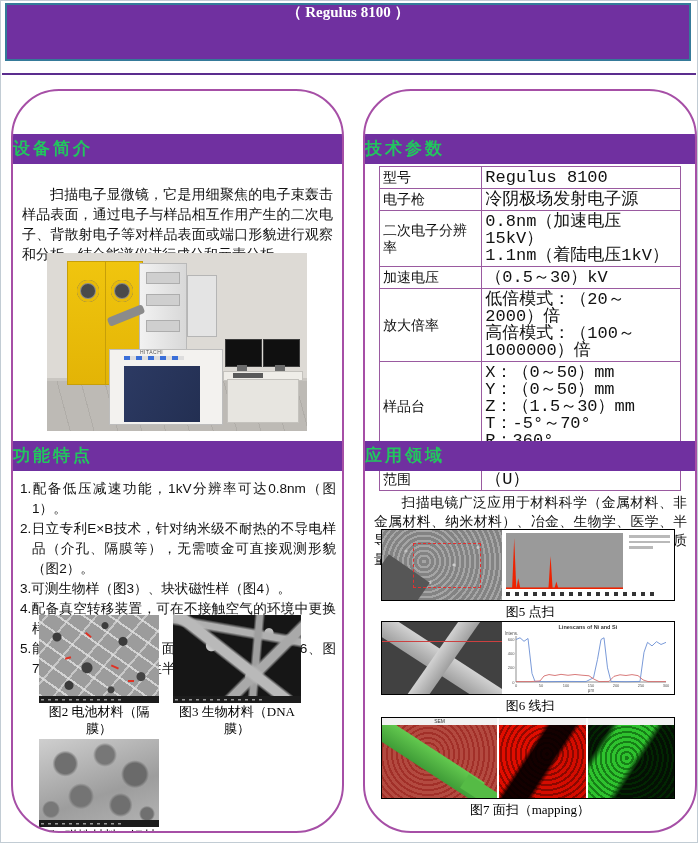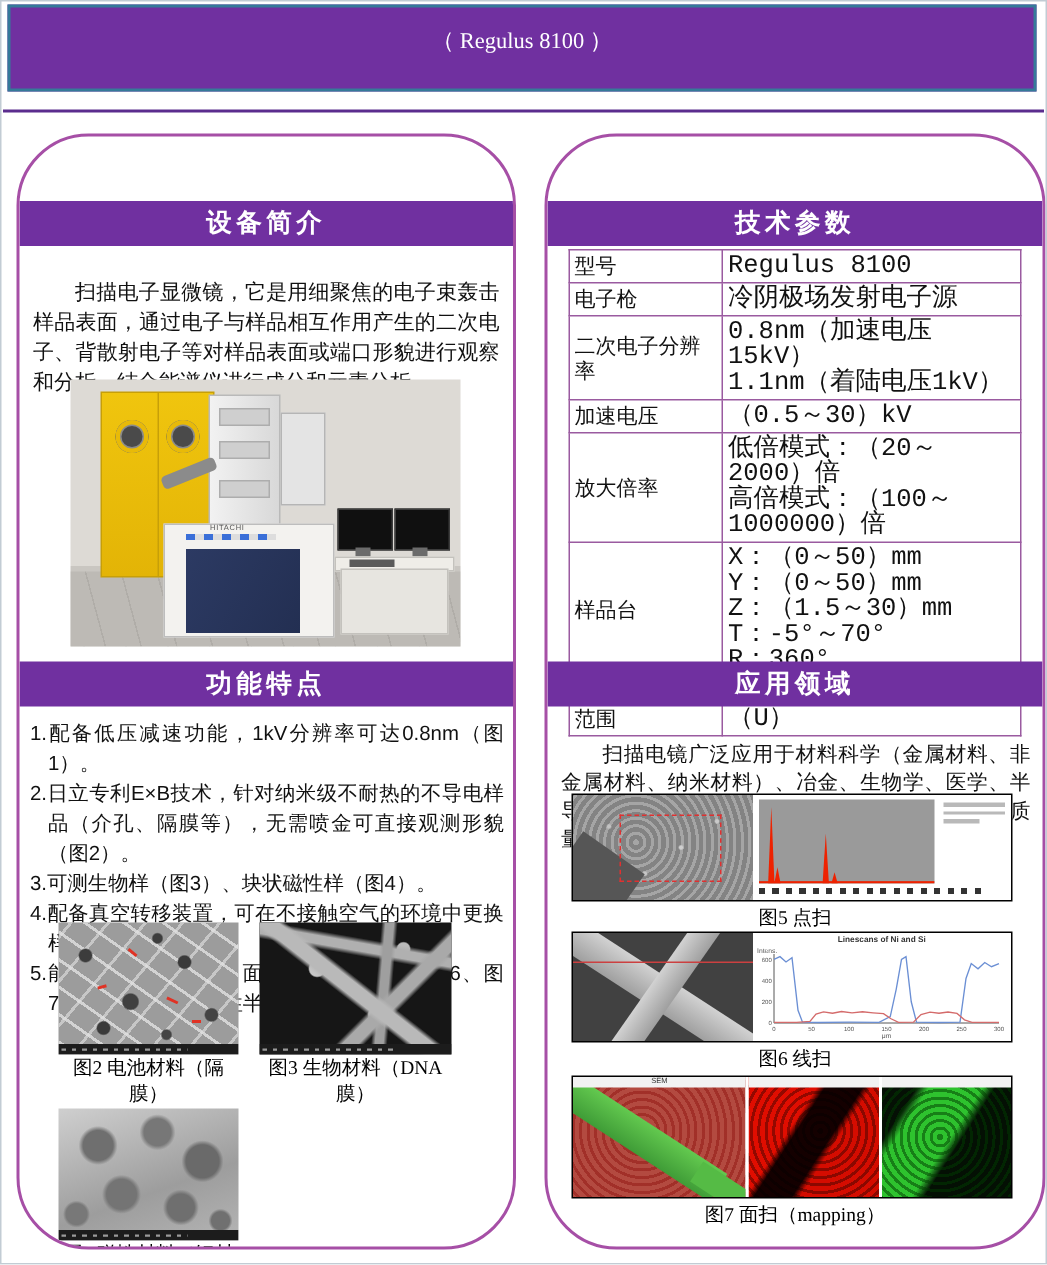--- a/index.html
+++ b/index.html
@@ -4,29 +4,29 @@
 <style>
   html,body{margin:0;padding:0;background:#eef1f3;}
   .page{position:relative;width:698px;height:843px;margin:0 auto;background:#ffffff;
         border:1px solid #c2ccd4;box-sizing:border-box;overflow:hidden;
         font-family:"Liberation Sans",sans-serif;color:#111;}
   
   .banner{position:absolute;top:2px;left:4px;right:6px;height:58px;background:#7030A0;
           border:2px solid #357A99;box-sizing:border-box;text-align:center;color:#fff;}
   .banner .title{margin:0;font-size:36px;line-height:38px;font-weight:bold;letter-spacing:3px;
           text-shadow:2px 2px 2px rgba(0,0,0,.5);}
-  .banner .sub{font-family:"Liberation Serif",serif;font-size:15px;line-height:15px;font-weight:normal;margin-top:16px;}
+  .banner .sub{font-family:"Liberation Serif",serif;font-size:15px;line-height:15px;font-weight:bold;}
   .rule{position:absolute;top:72px;left:1px;right:1px;height:0;border-top:2px solid #5b2d8e;}
   
   .panel{position:absolute;top:88px;bottom:9px;border:2px solid #A64FA6;border-radius:48px;
          background:#fff;overflow:hidden;}
   .panel.left{left:10px;width:329px;}
   .panel.right{left:362px;width:330px;}
-  .phead{position:absolute;left:0;right:0;height:30px;background:#7030A0;color:#ffffff;
-         font-size:17px;font-weight:bold;letter-spacing:3px;text-align:center;line-height:30px;}
+  .phead{position:absolute;left:0;right:0;height:30px;background:#7030A0;color:#22c55e;
+         font-size:17px;font-weight:bold;letter-spacing:3px;text-align:left;line-height:30px;}
   .phead.h1{top:43px;}
   .phead.h2{top:350px;}
   
   .intro{position:absolute;top:79px;left:9px;right:9px;font-size:14px;line-height:20px;
          text-align:justify;text-indent:2em;font-weight:500;}
   .features{position:absolute;top:388px;left:7px;right:6px;font-size:13.6px;line-height:20px;}
   .features p{margin:0;padding-left:12px;text-indent:-12px;text-align:justify;}
   .figgrid{position:absolute;top:524px;left:26px;right:18px;display:grid;
            grid-template-columns:120px 128px;column-gap:14px;row-gap:2px;}
   .figcell{text-align:center;}

